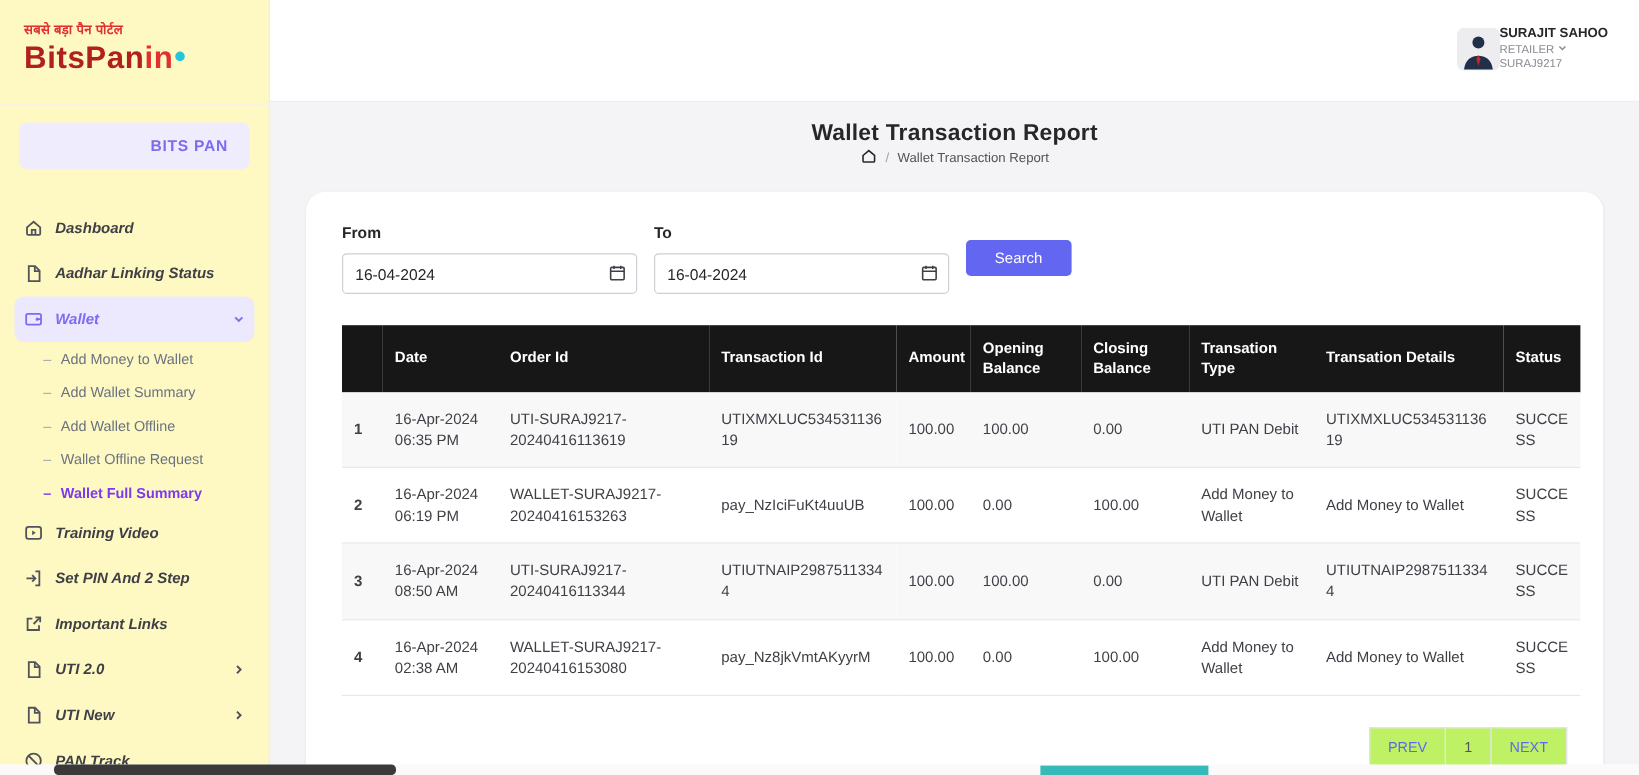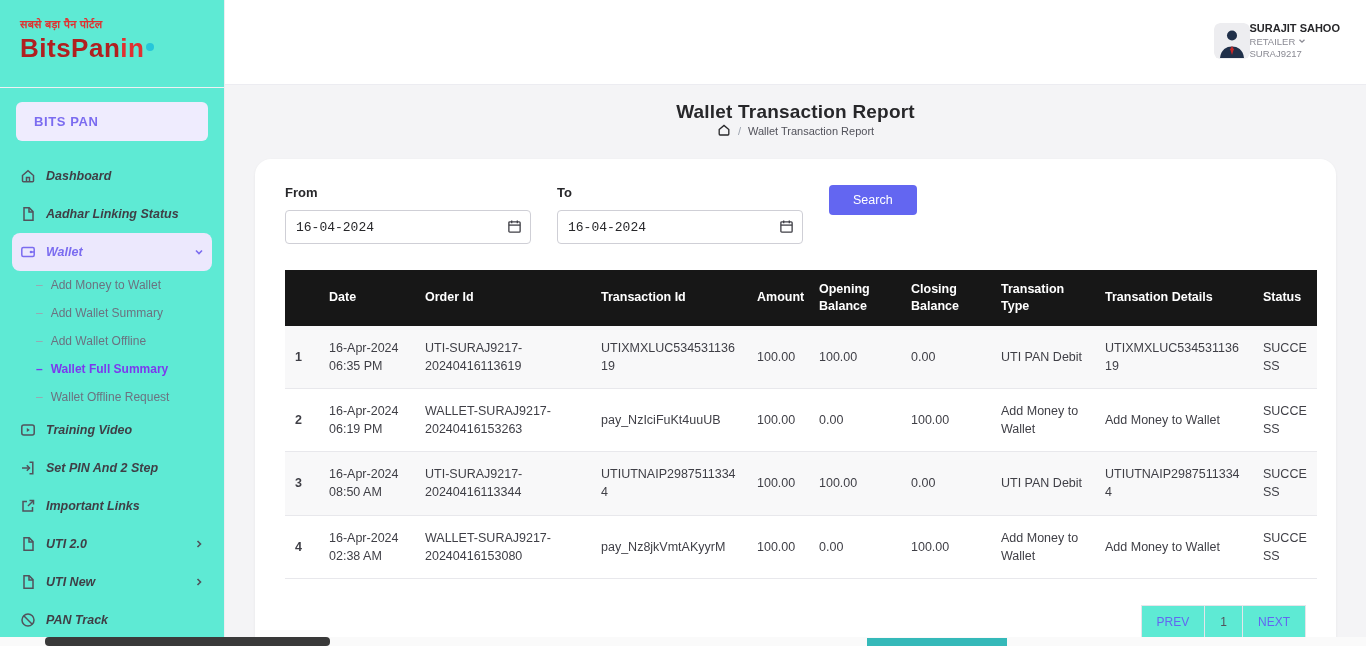--- a/index.html
+++ b/index.html
@@ -1,27 +1,27 @@
 <!DOCTYPE html>
 <html><head>
 <meta charset="utf-8">
 <style>
   * { margin:0; padding:0; box-sizing:border-box; }
   html,body { width:1366px; height:646px; overflow:hidden; }
   body { font-family:"Liberation Sans", sans-serif; background:#f4f4f6; position:relative; color:#3f3f46; }
 
   
-  .sidebar { position:absolute; left:0; top:0; width:225px; height:100%; background:#5eead4; border-right:1px solid #ececf1; z-index:3; }
+  .sidebar { position:absolute; left:0; top:0; width:225px; height:100%; background:#fef9c3; border-right:1px solid #ececf1; z-index:3; }
   .logo { padding:10px 20px 12px; border-bottom:1px solid #f0f0f3; height:88px; }
   .tagline { color:#e03131; font-size:11px; font-weight:bold; margin-top:6px; letter-spacing:.2px; }
   .logotype { font-size:26px; font-weight:bold; letter-spacing:.5px; margin-top:2px; }
   .lt-main { color:#b02020; }
   .lt-suf { color:#e03131; }
   .lt-dot { display:inline-block; width:8px; height:8px; border-radius:50%; background:#26c6da; margin-left:2px; vertical-align:6px; }
-  .panel-title { margin:14px 16px 10px; background:#efecfe; color:#7b6cf0; font-size:13px; font-weight:bold; letter-spacing:.6px; padding:12px 18px; border-radius:6px; }
+  .panel-title { margin:14px 16px 24px; background:#efecfe; color:#7b6cf0; font-size:13px; font-weight:bold; letter-spacing:.6px; padding:12px 18px; border-radius:6px;text-align:right; }
   .menu { padding:6px 0; }
   .mi { display:flex; align-items:center; gap:10px; height:38px; margin:0 12px; padding:0 8px; border-radius:8px; cursor:pointer; color:#3f3f46; }
   .mi .lbl { font-size:12.5px; font-weight:600;font-style:italic; }
   .mi .ic { width:16px; height:16px; display:inline-flex; color:#52525b; flex:none; }
   .mi .chev { margin-left:auto; color:#7b6cf0; display:inline-flex; }
   .mi .chev-r { margin-left:auto; color:#52525b; display:inline-flex; }
   .mi.active { background:#ece8fd; }
   .mi.active .lbl, .mi.active .ic { color:#7b6cf0; }
   .sub { display:flex; align-items:center; height:28px; margin:0 12px; padding-left:24px; color:#6b7280; font-size:12px; cursor:pointer; }
   .sub::before { content:"–"; margin-right:8px; color:#9ca3af; }
@@ -38,38 +38,38 @@
   .uid { font-size:9.5px; color:#8a8a93; }
 
   
   .main { position:absolute; left:225px; right:0; top:85px; bottom:0; padding:16px 30px; }
   .title-row { display:flex; align-items:center; justify-content:space-between;flex-direction:column; }
   .page-title { font-size:19px; font-weight:bold; color:#27272a; letter-spacing:.2px; }
   .crumb { display:flex; align-items:center; gap:7px; font-size:11px; color:#52525b; }
   .crumb .sep { color:#9ca3af; }
   .card { margin-top:20px; background:#fff; border-radius:16px; box-shadow:0 1px 3px rgba(0,0,0,.06); padding:26px 30px 38px; }
 
-  .filters { display:flex; align-items:flex-start; gap:26px; }
+  .filters { display:flex; align-items:center; gap:14px; }
   .fgroup { display:flex; flex-direction:column; gap:10px; }
   .flabel { font-size:13px; font-weight:bold; color:#27272a; }
   .dwrap { position:relative; }
-  .dinput { width:246px; height:34px; border:1px solid #cfcfd6; border-radius:4px; padding:0 32px 0 10px; font-size:13px; color:#27272a; font-family:Liberation Mono, monospace; background:#fff; }
+  .dinput { width:246px; height:34px; border:1px solid #cfcfd6; border-radius:4px; padding:0 32px 0 10px; font-size:13px; color:#27272a; font-family:Liberation Sans, sans-serif; background:#fff; }
   .cal { position:absolute; right:9px; top:9px; color:#3f3f46; pointer-events:none; }
   .btn-search { height:30px; padding:0 24px; background:#6366f1; border:none; border-radius:4px; color:#fff; font-size:12.5px; font-family:inherit; cursor:pointer; margin-bottom:2px; }
 
   
   table { width:100%; border-collapse:collapse; margin-top:26px; table-layout:fixed; }
   thead th { background:#171717; color:#fff; font-size:12.5px; font-weight:bold; text-align:left; padding:11px 10px; line-height:1.35; }
   tbody td { font-size:12.5px; color:#3f3f46; padding:13px 10px; border-bottom:1px solid #e8e8ec; line-height:1.45; vertical-align:middle; word-wrap:break-word; }
   tbody tr:nth-child(odd) { background:#f8f8f9; }
   .cell-num { font-weight:bold; }
 
   
   .pager { display:flex; justify-content:flex-end; margin-top:26px; }
-  .pbtn { background:#5eead4; border:1px solid #e5e5ea; padding:9px 15px; font-size:12px; font-family:inherit; color:#6366f1; cursor:pointer; margin-left:-1px;text-align:center; }
+  .pbtn { background:#bef264; border:1px solid #e5e5ea; padding:9px 15px; font-size:12px; font-family:inherit; color:#6366f1; cursor:pointer; margin-left:-1px;text-align:center; }
   .pbtn.pnum { color:#52525b; }
 
   
   .hscroll { position:absolute; left:0; right:0; bottom:0; height:9px; background:#fafafa; z-index:5; }
   .hthumb { position:absolute; left:45px; bottom:0; width:285px; height:9px; background:#3a3a3a; border-radius:4px; }
   .teal-frag { position:absolute; left:867px; bottom:0; width:140px; height:8px; background:#35b9b9; }
 </style>
 </head>
 <body>
 
@@ -122,25 +122,25 @@
 
     <div class="sub">
         <span>Add Money to Wallet</span>
       </div>
     <div class="sub">
         <span>Add Wallet Summary</span>
       </div>
     <div class="sub">
         <span>Add Wallet Offline</span>
       </div>
+    <div class="sub">
+        <span>Wallet Offline Request</span>
+      </div>
     <div class="sub sub-active">
         <span>Wallet Full Summary</span>
-      </div>
-    <div class="sub">
-        <span>Wallet Offline Request</span>
       </div>
 
     <div class="mi">
       <span class="ic">
           <svg viewBox="0 0 16 16" width="16" height="16" fill="none" stroke="currentColor" stroke-width="1.5">
             <rect x="1.8" y="3" width="12.4" height="10" rx="2"></rect>
             <path d="M6.8 6l3 2-3 2z" fill="currentColor" stroke="none"></path>
           </svg>
         </span>
       <span class="lbl">Training Video</span>

